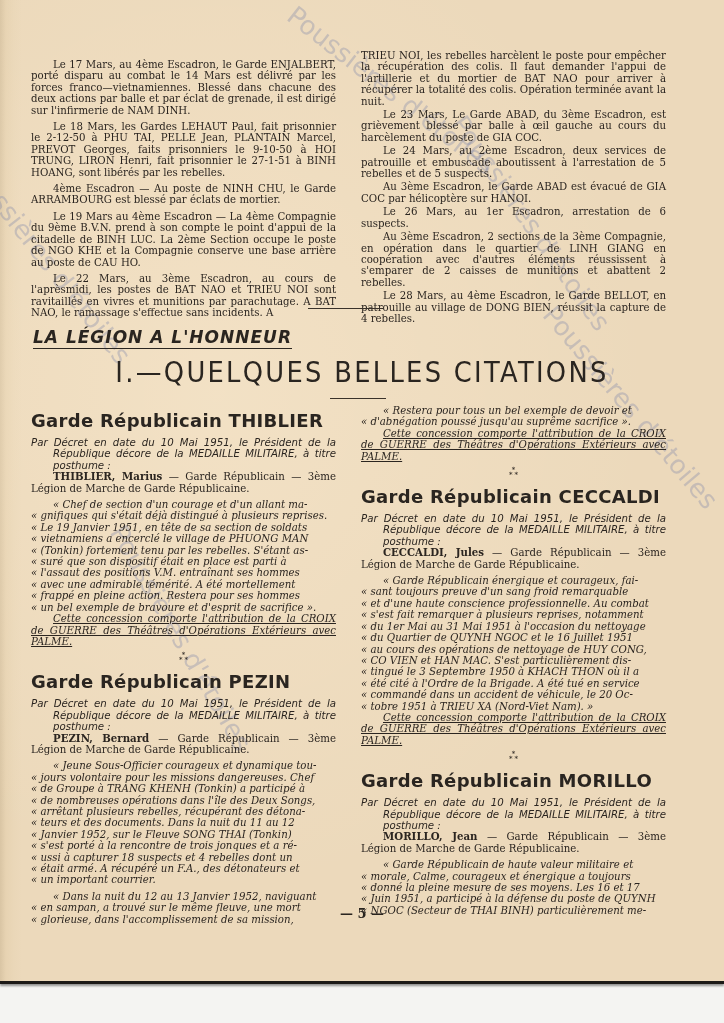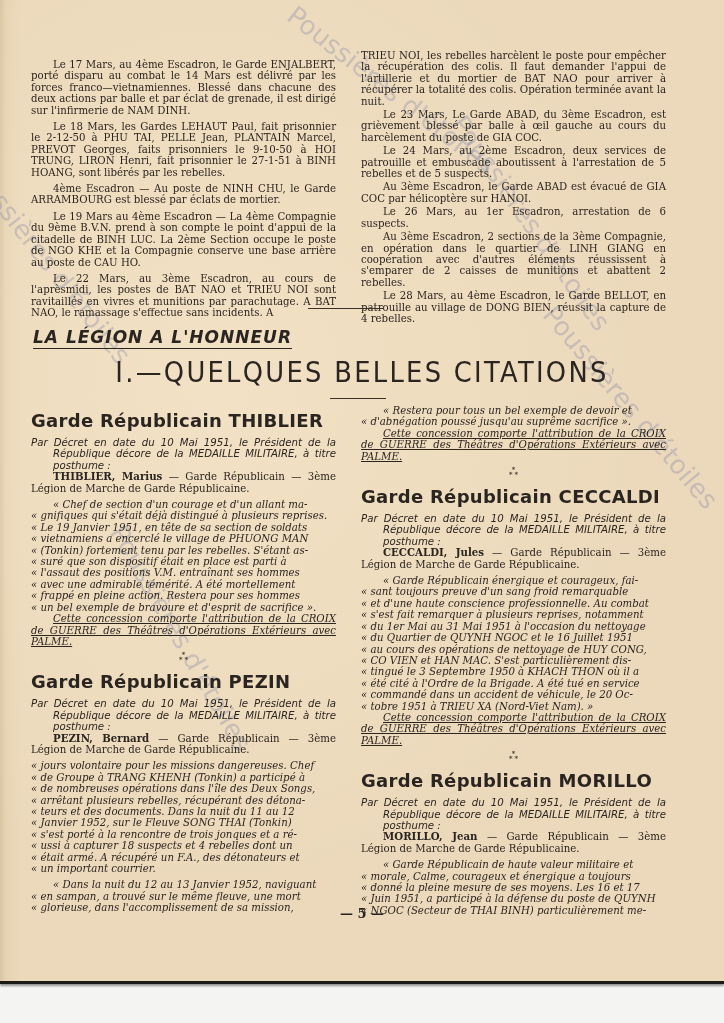--- a/index.html
+++ b/index.html
@@ -108,20 +108,21 @@
         <p>« un bel exemple de bravoure et d'esprit de sacrifice ».</p>
       </div>
       <p class="concession">Cette concession comporte l'attribution de la CROIX de GUERRE des Théâtres d'Opérations Extérieurs avec PALME.</p>
     </div>
     <div class="stars">*<br>* *</div>
     <div>
       <div class="person-head">Garde Républicain PEZIN</div>
       <p class="decree">Par Décret en date du 10 Mai 1951, le Président de la République décore de la MEDAILLE MILITAIRE, à titre posthume :</p>
       <p class="para name-line"><b>PEZIN, Bernard</b><span> — Garde Républicain — 3ème Légion de Marche de Garde Républicaine.</span></p>
       <div class="quote">
+        <p class="first">« Jeune Sous-Officier courageux et dynamique tou-</p>
         <p>« jours volontaire pour les missions dangereuses. Chef</p>
         <p>« de Groupe à TRANG KHENH (Tonkin) a participé à</p>
         <p>« de nombreuses opérations dans l'île des Deux Songs,</p>
         <p>« arrêtant plusieurs rebelles, récupérant des détona-</p>
         <p>« teurs et des documents. Dans la nuit du 11 au 12</p>
         <p>« Janvier 1952, sur le Fleuve SONG THAI (Tonkin)</p>
         <p>« s'est porté à la rencontre de trois jonques et a ré-</p>
         <p>« ussi à capturer 18 suspects et 4 rebelles dont un</p>
         <p>« était armé. A récupéré un F.A., des détonateurs et</p>
         <p>« un important courrier.</p>

